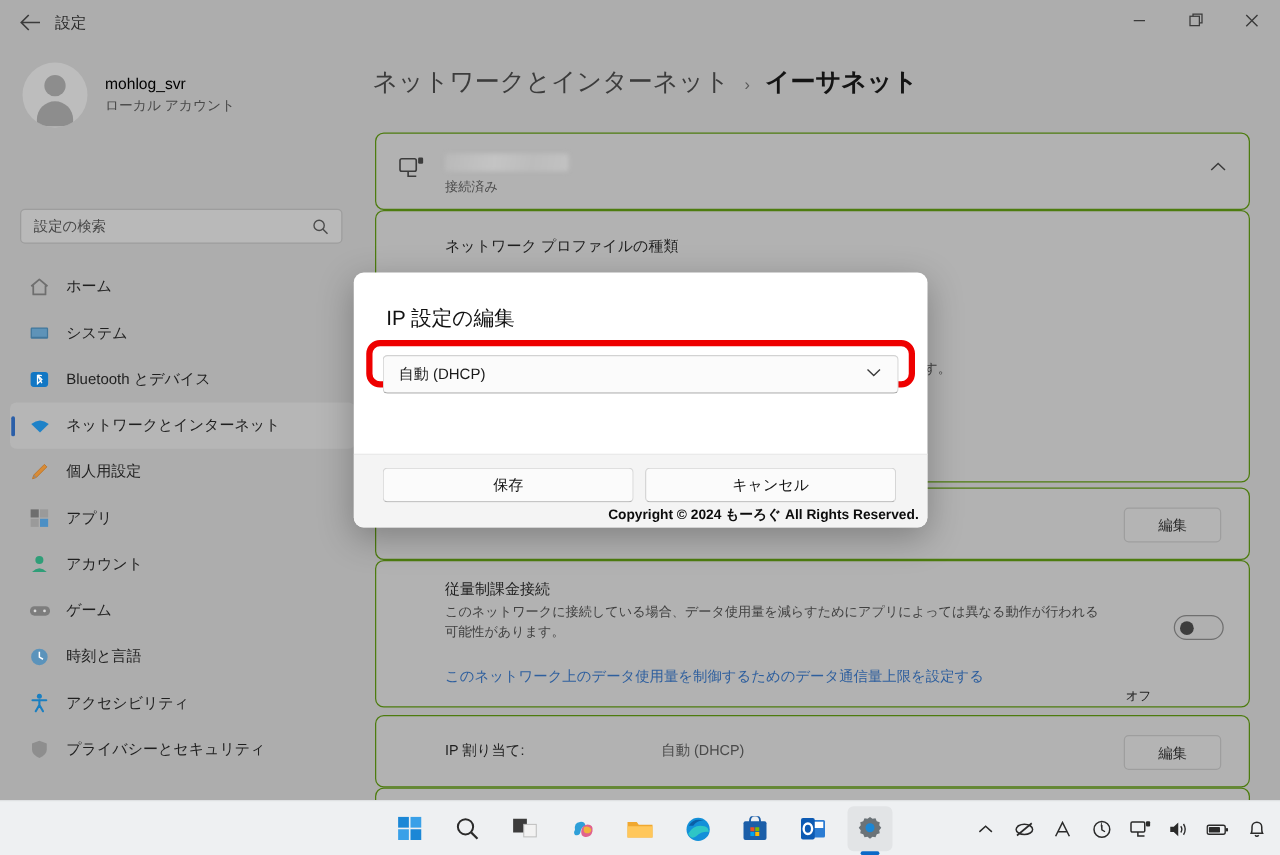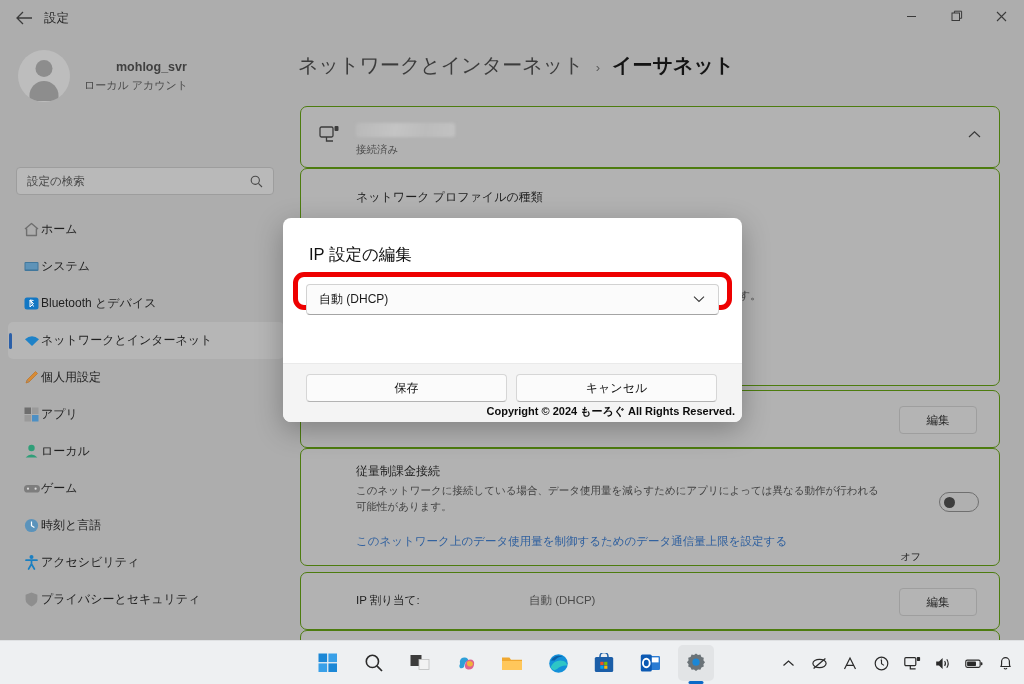--- a/index.html
+++ b/index.html
@@ -58,40 +58,40 @@
     content: ""; position: absolute; left: 50%; top: 10px;
     transform: translateX(-50%);
     width: 17px; height: 17px; border-radius: 50%; background: #8d8d8d;
   }
   #avatar::after {
     content: ""; position: absolute; left: 50%; top: 31px;
     transform: translateX(-50%);
     width: 29px; height: 20px;
     border-radius: 15px 15px 0 0; background: #8d8d8d;
   }
-  #acct-name { font-size: 12.5px; font-weight: bold; color: #404040; line-height: 1.5; margin-left: 32px; }
+  #acct-name { font-size: 12.5px; font-weight: normal; color: #000000; line-height: 1.5; }
   #acct-type { font-size: 11px; color: #4a4a4a; line-height: 1.5; }
 
   #search-box {
     position: absolute; left: 16px; top: 131px;
     width: 258px; height: 28px;
     background: #b9b9b9;
     border: 1px solid #9d9d9d;
     border-radius: 4px;
     display: flex; align-items: center;
   }
   #search-input-text {
     flex: 1; padding-left: 10px; font-size: 11.5px; color: #474747;
   }
   #search-icon { padding-right: 10px; color: #4a4a4a; font-size: 12px; display:flex; }
 
   #nav-list { position: absolute; left: 8px; top: 175px; width: 276px; }
   .nav-item {
     position: relative; height: 37px;
-    display: flex; align-items: center; 
+    display: flex; align-items: center; gap: 12px;
     padding-left: 14px; border-radius: 5px;
   }
   .nav-item.selected { background: #b6b6b6; }
   .nav-item.selected::before {
     content: ""; position: absolute; left: 1px; top: 50%;
     transform: translateY(-50%);
     width: 3px; height: 16px; border-radius: 2px; background: #2b5fa8;
   }
   .nav-icon { width: 19px; height: 19px; display: flex; align-items: center; justify-content: center; flex: 0 0 19px;}
   .nav-label { font-size: 12px; color: #1f1f1f; white-space: nowrap; }
@@ -361,21 +361,21 @@
         <span class="nav-label">アプリ</span>
       </div>
 
       <div class="nav-item">
         <span class="nav-icon">
           <svg width="17" height="17" viewBox="0 0 17 17">
             <circle cx="8.5" cy="5" r="3.2" fill="#2f9e78"></circle>
             <path d="M2.6 14.5 Q8.5 8.6 14.4 14.5 Z" fill="#2f9e78"></path>
           </svg>
         </span>
-        <span class="nav-label">ローカル</span>
+        <span class="nav-label">アカウント</span>
       </div>
 
       <div class="nav-item">
         <span class="nav-icon">
           <svg width="18" height="17" viewBox="0 0 18 17">
             <rect x="1" y="5" width="16" height="7.5" rx="3.6" fill="#7d7d7d"></rect>
             <circle cx="5" cy="8.7" r="1.1" fill="#dcdcdc"></circle>
             <circle cx="12.6" cy="8.7" r="1.1" fill="#dcdcdc"></circle>
           </svg>
         </span>

